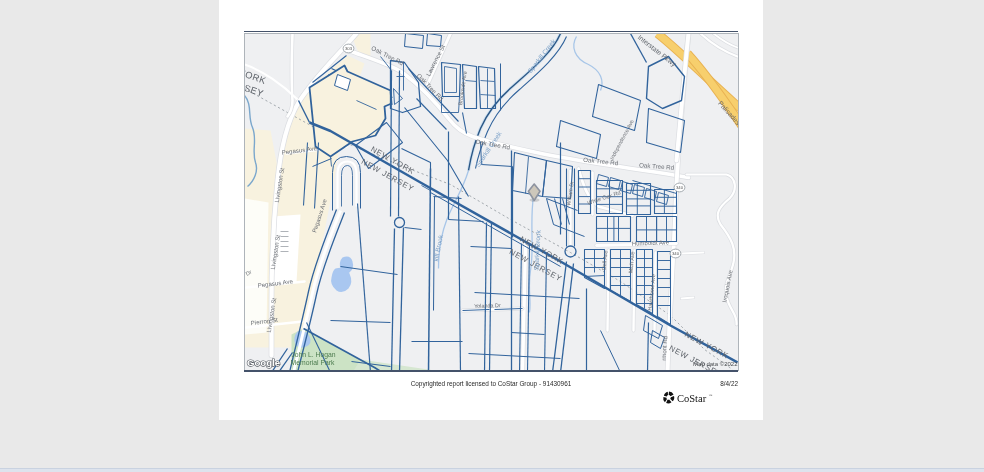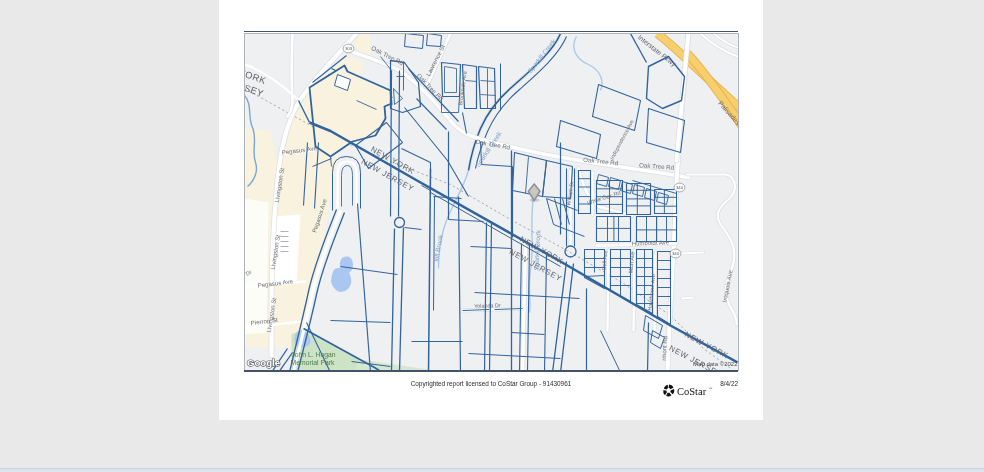--- a/index.html
+++ b/index.html
@@ -4,21 +4,21 @@
 <style>
   html,body{margin:0;padding:0;background:#e9e9e9;width:984px;height:472px;overflow:hidden;}
   body{font-family:"Liberation Sans", sans-serif;position:relative;}
   #page{position:absolute;left:219px;top:0;width:544px;height:420px;background:#ffffff;}
   #toprule{position:absolute;left:25px;top:30.5px;width:494px;height:1.9px;background:#44526a;}
   #botrule{position:absolute;left:25px;top:370.2px;width:494px;height:1.9px;background:#44526a;}
   #mapbox{position:absolute;left:25px;top:33px;width:493px;height:336px;border:1px solid #aeb4ba;overflow:hidden;}
   #footer{position:absolute;left:0;top:376px;width:544px;height:16px;font-size:6.4px;color:#2a2a2a;}
   #ftext{position:absolute;left:0;width:100%;top:3.8px;text-align:center;}
   #fdate{position:absolute;right:25px;top:4.2px;}
-  #costar{position:absolute;left:439px;top:8px;width:75px;height:16px;}
+  #costar{position:absolute;left:439px;top:15px;width:75px;height:16px;}
   #botstrip{position:absolute;left:0;top:468px;width:984px;height:4px;background:#dde3ed;border-top:1px solid #c9d2e0;}
 </style>
 </head>
 <body>
 <div id="page">
   <div id="toprule"></div>
   <div id="mapbox">
   <svg width="493" height="336" viewBox="244.5 33.5 493 336">
   <rect x="244" y="33" width="494" height="337" fill="#eff0f2"></rect>
 <path d="M300,96 L347,55 364,63 352,96 340,140 330,200 318,262 306,322 300,347 244,347 244,128 270,130 278,172 288,120 Z" fill="#f8f2df"></path>

